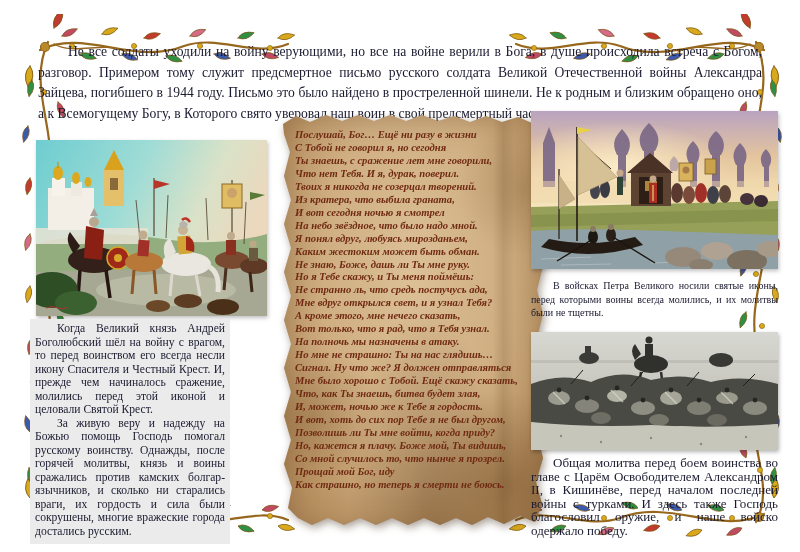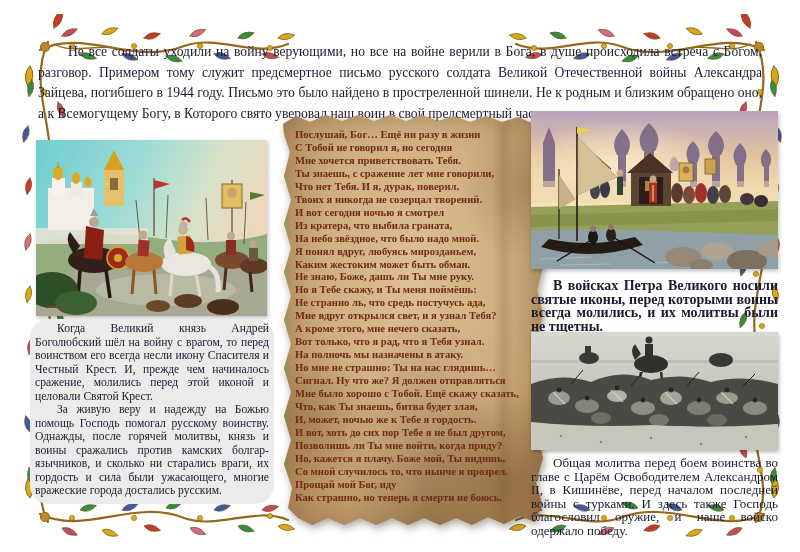--- a/index.html
+++ b/index.html
@@ -20,23 +20,23 @@
     font-size:13.6px;line-height:20.5px;color:#1a1a30;
     text-align:justify;text-indent:30px;
   }
   .intro .seg.bold{font-weight:normal;}
   
   .left-painting{
     position:absolute;left:36px;top:140px;width:231px;height:176px;
     box-shadow:1px 2px 4px rgba(0,0,0,.25);
   }
   .left-caption{
-    position:absolute;left:30px;top:319px;width:244px;
+    position:absolute;left:30px;top:319px;width:200px;
     background:#ebebeb;padding:3px 5px 6px 5px;box-sizing:border-box;
-    font-size:11.6px;line-height:13.5px;color:#1a1a30;text-align:justify;border-radius:19px;
+    font-size:11.6px;line-height:13.5px;color:#1a1a30;text-align:justify;
   }
   .left-caption p{margin:0;text-indent:22px;}
   
   .parchment-wrap{
     position:absolute;left:280px;top:112px;width:266px;height:424px;
     filter:drop-shadow(2px 3px 4px rgba(60,40,20,.45));
   }
   .parchment{
     width:266px;height:424px;position:relative;
     background:
@@ -54,31 +54,31 @@
       257px 322px,263px 346px,256px 370px,262px 392px,255px 410px,240px 404px,224px 412px,
       208px 405px,192px 413px,176px 406px,160px 413px,144px 406px,128px 413px,112px 406px,
       96px 413px,80px 406px,64px 413px,48px 406px,32px 413px,18px 406px,8px 396px,
       12px 376px,4px 352px,11px 328px,4px 304px,11px 280px,4px 256px,11px 232px,4px 208px,
       11px 184px,4px 160px,11px 136px,4px 112px,11px 88px,4px 64px,10px 40px,4px 22px
     );
     box-shadow:inset 0 0 34px rgba(110,75,40,.55);
   }
   .poem{padding:17px 0 0 15px;}
   .poem-line{
-    font-size:10.6px;line-height:12.95px;font-weight:bold;
+    font-size:10.6px;line-height:12.95px;font-weight:bold;font-style:italic;
     color:#702a12;white-space:nowrap;
   }
   
   .right-painting{
     position:absolute;left:531px;top:111px;width:247px;height:158px;
     box-shadow:1px 2px 4px rgba(0,0,0,.25);
   }
   .right-caption-top{
     position:absolute;left:531px;top:279px;width:247px;
-    font-size:14px;line-height:13.5px;color:#1a1a30;text-align:justify;text-indent:22px;font-weight:bold;
+    font-size:10px;line-height:13.5px;color:#1a1a30;text-align:justify;text-indent:22px;
   }
   .right-photo{
     position:absolute;left:531px;top:332px;width:247px;height:118px;
     box-shadow:1px 2px 4px rgba(0,0,0,.3);
   }
   .right-caption-bottom{
     position:absolute;left:531px;top:456px;width:247px;
     font-size:13px;line-height:13.5px;color:#1a1a30;text-align:justify;text-indent:22px;
   }
   svg{display:block;}
@@ -272,34 +272,33 @@
       <ellipse cx="40" cy="163" rx="21" ry="12" fill="#3c6130"></ellipse>
       <ellipse cx="122" cy="166" rx="12" ry="6" fill="#6a4828"></ellipse>
       <ellipse cx="152" cy="161" rx="14" ry="7" fill="#5c3c22"></ellipse>
       <ellipse cx="187" cy="167" rx="16" ry="8" fill="#4a3018"></ellipse>
       <path d="M10 168 q 6 -3 12 0 q 5 2 10 -1" stroke="#b03030" stroke-width="1" fill="none"></path>
     </svg>
   </div>
 
   <div class="left-caption">
       <p class="cap-par">Когда Великий князь Андрей Боголюбский шёл на войну с врагом, то перед воинством его всегда несли икону Спасителя и Честный Крест. И, прежде чем начиналось сражение, молились перед этой иконой и целовали Святой Крест.</p>
-      <p class="cap-par">За живую веру и надежду на Божью помощь Господь помогал русскому воинству. Однажды, после горячей молитвы, князь и воины сражались против камских болгар-язычников, и сколько ни старались враги, их гордость и сила были ужасающего, многие вражеские города достались русским.</p>
+      <p class="cap-par">За живую веру и надежду на Божью помощь Господь помогал русскому воинству. Однажды, после горячей молитвы, князь и воины сражались против камских болгар-язычников, и сколько ни старались враги, их гордость и сила были сокрушены, многие вражеские города достались русским.</p>
     </div>
 
   <div class="parchment-wrap">
     <div class="parchment">
       <div class="poem">
           <div class="poem-line">Послушай, Бог… Ещё ни разу в жизни</div>
           <div class="poem-line">С Тобой не говорил я, но сегодня</div>
-          <div class="poem-line">Мне хочется приветствовать Тебя.</div>
           <div class="poem-line">Ты знаешь, с сражение лет мне говорили,</div>
           <div class="poem-line">Что нет Тебя. И я, дурак, поверил.</div>
           <div class="poem-line">Твоих я никогда не созерцал творений.</div>
+          <div class="poem-line">Из кратера, что выбила граната,</div>
           <div class="poem-line">И вот сегодня ночью я смотрел</div>
-          <div class="poem-line">Из кратера, что выбила граната,</div>
           <div class="poem-line">На небо звёздное, что было надо мной.</div>
           <div class="poem-line">Я понял вдруг, любуясь мирозданьем,</div>
           <div class="poem-line">Каким жестоким может быть обман.</div>
           <div class="poem-line">Не знаю, Боже, дашь ли Ты мне руку.</div>
           <div class="poem-line">Но я Тебе скажу, и Ты меня поймёшь:</div>
           <div class="poem-line">Не странно ль, что средь постучусь ада,</div>
           <div class="poem-line">Мне вдруг открылся свет, и я узнал Тебя?</div>
           <div class="poem-line">А кроме этого, мне нечего сказать,</div>
           <div class="poem-line">Вот только, что я рад, что я Тебя узнал.</div>
           <div class="poem-line">На полночь мы назначены в атаку.</div>

